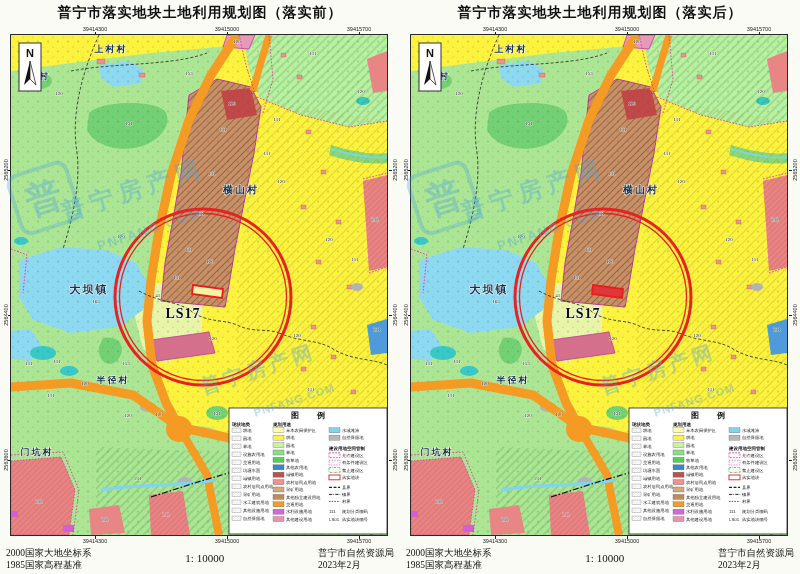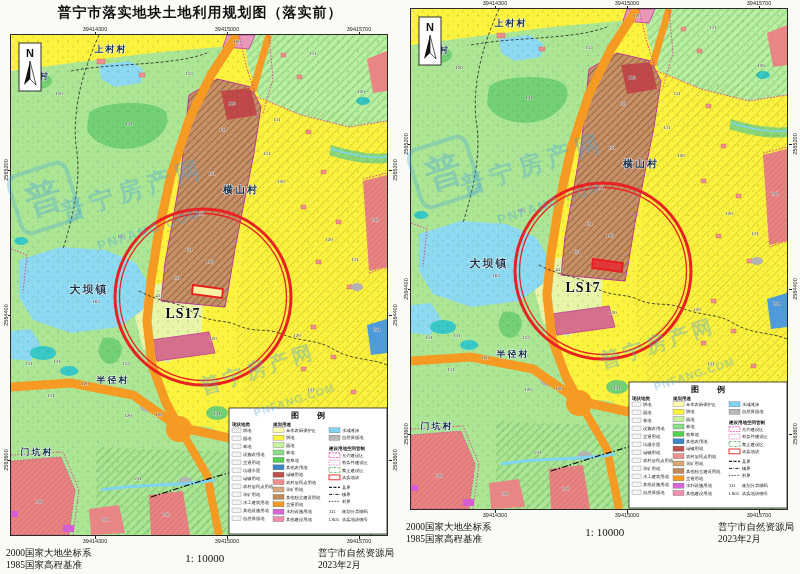--- a/index.html
+++ b/index.html
@@ -371,20 +371,21 @@
       </div>
       <div class="f-scale" data-name="scale-label">1: 10000</div>
       <div class="f-right" data-name="agency-block">
         <div data-name="agency-name">普宁市自然资源局</div>
         <div data-name="map-date">2023年2月</div>
       </div>
     </div>
   </div>
 
   <div class="panel" data-name="panel-after">
+    <div class="panel-title" data-name="map-title-after">普宁市落实地块土地利用规划图（落实后）</div>
     <div data-name="map-unit-slot">
         <div class="map-unit" data-name="map-unit">
       <div class="strip top" data-name="grid-top-strip">
             <span data-name="grid-x-label" style="left: 95px;">39414300</span>
             <i class="tk" style="left: 95px;"></i>
             <span data-name="grid-x-label" style="left: 227px;">39415000</span>
             <i class="tk" style="left: 227px;"></i>
             <span data-name="grid-x-label" style="left: 359px;">39415700</span>
             <i class="tk" style="left: 359px;"></i>
           </div>

